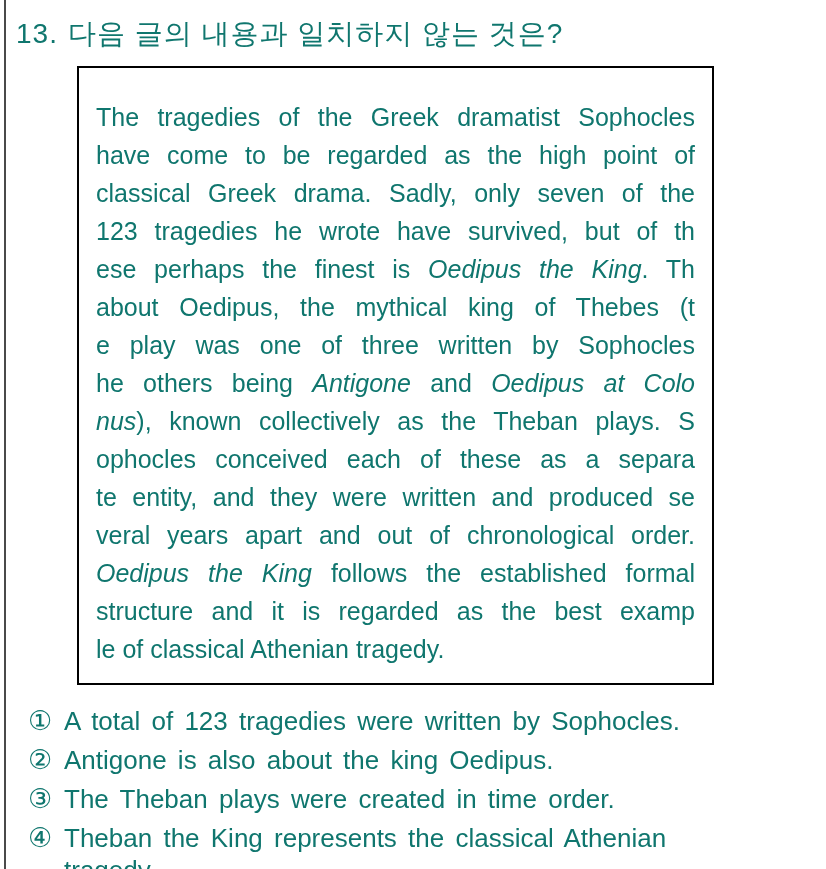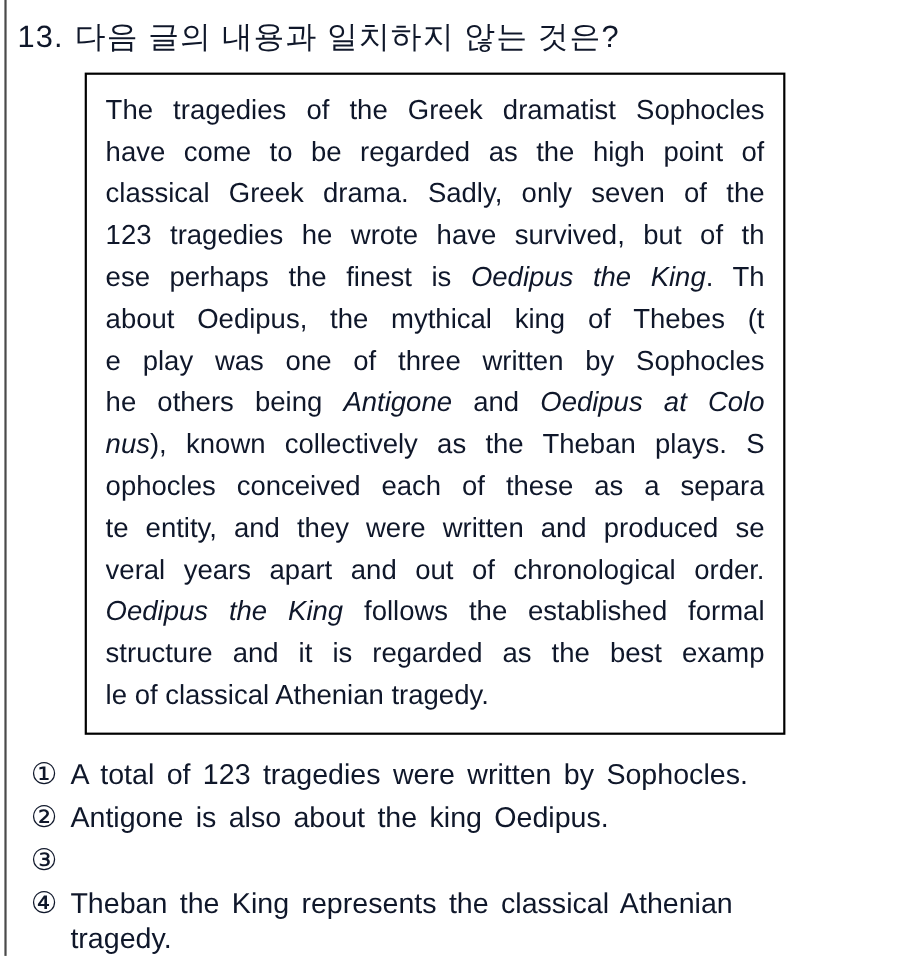--- a/index.html
+++ b/index.html
@@ -6,21 +6,21 @@
     margin: 0;
     padding: 0;
     background: #ffffff;
   }
   .page {
     position: relative;
     width: 826px;
     height: 869px;
     background: #ffffff;
     font-family: "Liberation Sans", sans-serif;
-    color: #0f172a;
+    color: #0f766e;
     overflow: hidden;
   }
   .col-rule {
     position: absolute;
     left: 4px;
     top: 0;
     width: 2px;
     height: 869px;
     background: #4a4a4a;
   }
@@ -39,21 +39,21 @@
   }
   .question-header .qnum {
     margin-right: 10px;
   }
   .passage-box {
     box-sizing: border-box;
     margin-left: 61px;
     margin-top: 15px;
     width: 637px;
     border: 2px solid #000000;
-    padding: 13px 17px 15px 17px;
+    padding: 30px 17px 15px 17px;
     background: #ffffff;
   }
   .pline {
     font-size: 25px;
     line-height: 38px;
     height: 38px;
     text-align: justify;
     text-align-last: justify;
     overflow: hidden;
     white-space: nowrap;
@@ -121,20 +121,21 @@
       <div class="option">
         <span class="onum">①</span>
         <span class="otext">A total of 123 tragedies were written by Sophocles.</span>
       </div>
       <div class="option">
         <span class="onum">②</span>
         <span class="otext">Antigone is also about the king Oedipus.</span>
       </div>
       <div class="option">
         <span class="onum">③</span>
+        <span class="otext">The Theban plays were created in time order.</span>
       </div>
       <div class="option">
         <span class="onum">④</span>
         <span class="otext">Theban the King represents the classical Athenian tragedy.</span>
       </div>
     </div>
 
   </div>
 </div>
 

